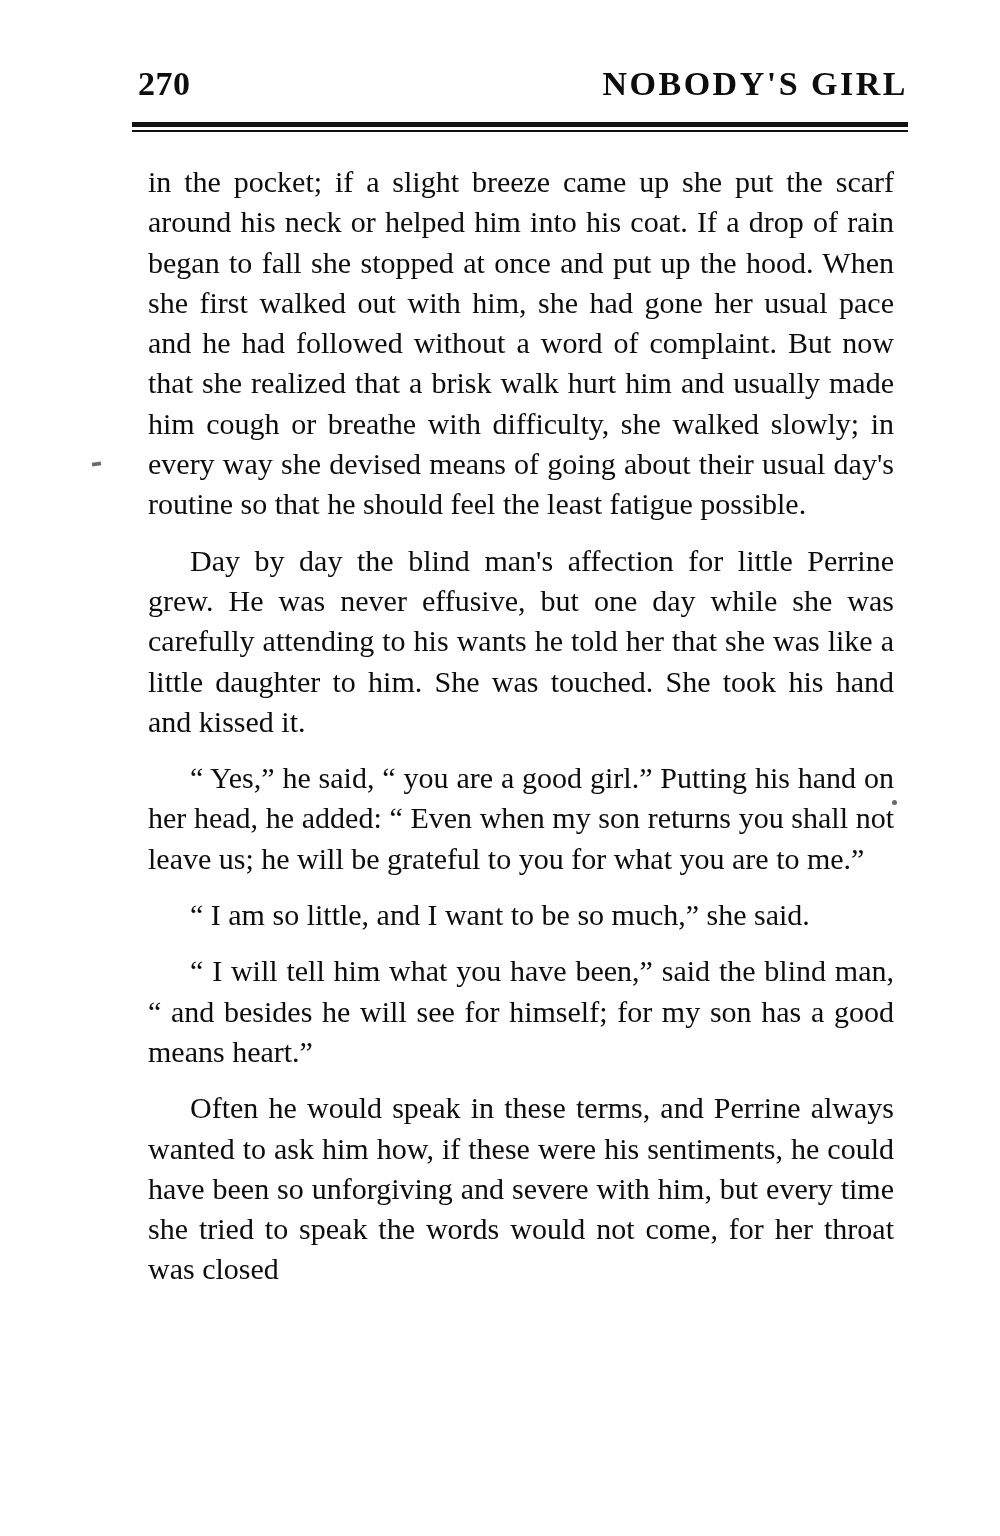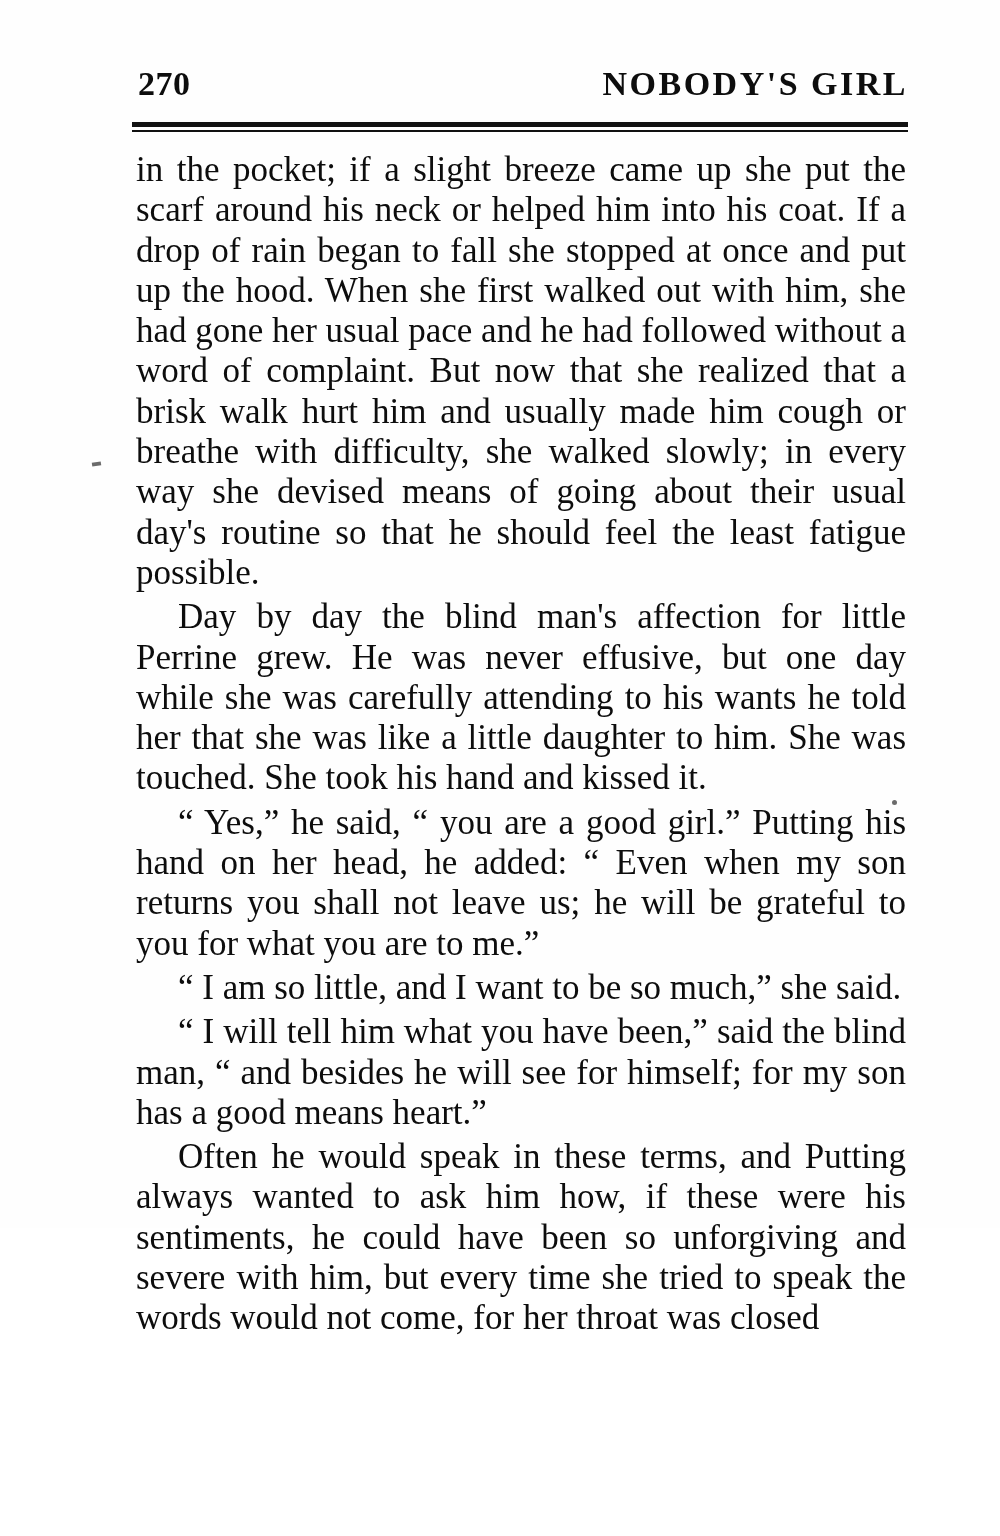--- a/index.html
+++ b/index.html
@@ -74,25 +74,25 @@
   }
 
   .body-text {
     position: absolute;
     left: 132px;
     top: 146px;
     width: 778px;
   }
 
   .para {
-    font-size: 35px;
+    font-size: 30px;
     line-height: 40.3px;
     text-align: justify;
     text-justify: inter-word;
-    margin: 4px;
+    margin: 16px;
     hyphens: none;
   }
   .para.indent {
     text-indent: 42px;
   }
 
   
   .speck {
     position: absolute;
     background: #3a3a3a;
@@ -127,19 +127,19 @@
     <div class="rule-thick"></div>
     <div class="rule-thin"></div>
   </div>
 
   <div class="body-text">
     <p class="para">in the pocket; if a slight breeze came up she put the scarf around his neck or helped him into his coat.  If a drop of rain began to fall she stopped at once and put up the hood.  When she first walked out with him, she had gone her usual pace and he had followed without a word of complaint.  But now that she realized that a brisk walk hurt him and usually made him cough or breathe with difficulty, she walked slowly; in every way she devised means of going about their usual day's routine so that he should feel the least fatigue possible.</p>
     <p class="para indent">Day by day the blind man's affection for little Perrine grew.  He was never effusive, but one day while she was carefully attending to his wants he told her that she was like a little daughter to him.  She was touched.  She took his hand and kissed it.</p>
     <p class="para indent">“ Yes,” he said, “ you are a good girl.”  Putting his hand on her head, he added:  “ Even when my son returns you shall not leave us; he will be grateful to you for what you are to me.”</p>
     <p class="para indent">“ I am so little, and I want to be so much,” she said.</p>
     <p class="para indent">“ I will tell him what you have been,” said the blind man, “ and besides he will see for himself; for my son has a good means heart.”</p>
-    <p class="para indent">Often he would speak in these terms, and Putting always wanted to ask him how, if these were his sentiments, he could have been so unforgiving and severe with him, but every time she tried to speak the words would not come, for her throat was closed</p>
+    <p class="para indent">Often he would speak in these terms, and Perrine always wanted to ask him how, if these were his sentiments, he could have been so unforgiving and severe with him, but every time she tried to speak the words would not come, for her throat was closed</p>
   </div>
 
   <div class="speck speck-left"></div>
   <div class="speck speck-right-1"></div>
 
 </div>
 
 </body></html>

